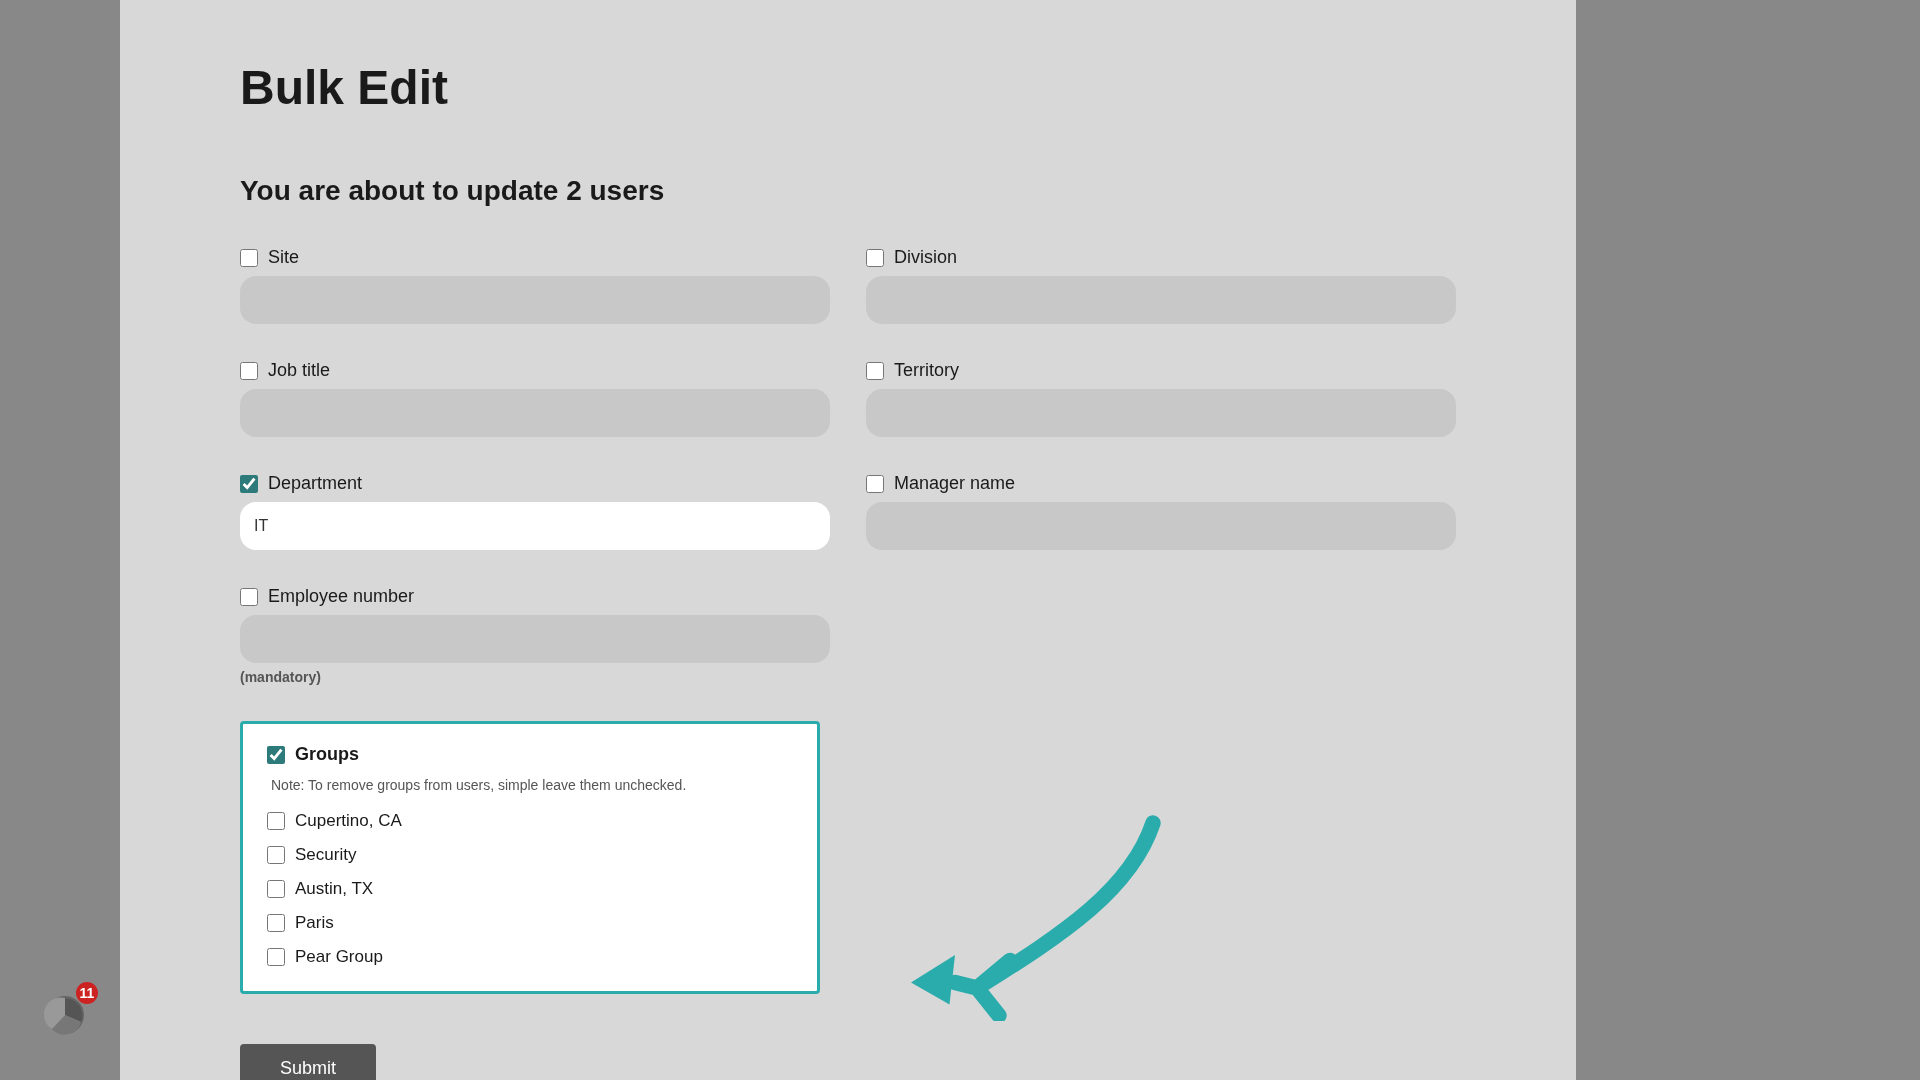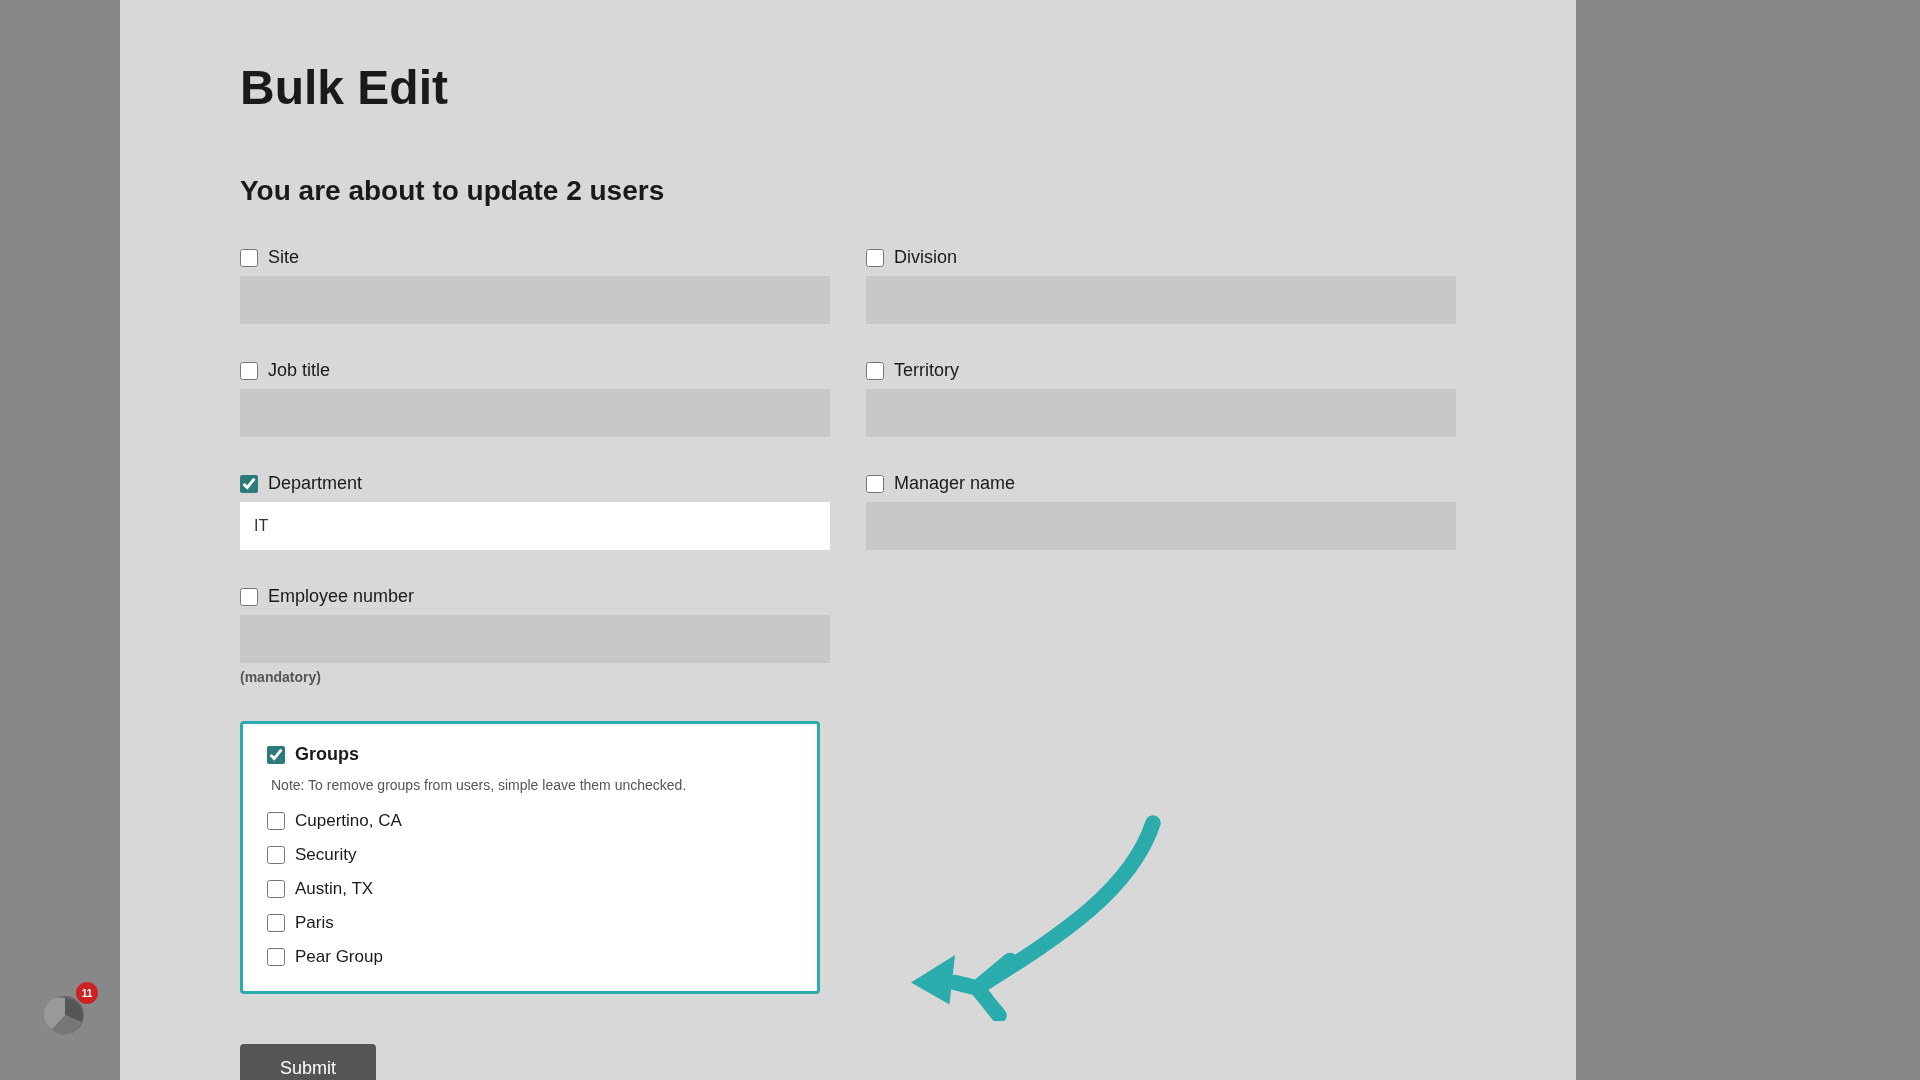--- a/index.html
+++ b/index.html
@@ -73,21 +73,21 @@
       font-size: 18px;
       font-weight: 500;
       color: #1a1a1a;
     }
 
     .field-input {
       width: 100%;
       height: 48px;
       background: #c8c8c8;
       border: none;
-      border-radius: 0;
+      border-radius: 16px;
       padding: 16px 14px;
       font-size: 16px;
       color: #333;
       outline: none;
     }
 
     .field-input:disabled {
       background: #c8c8c8;
       color: #555;
     }
@@ -189,21 +189,21 @@
       justify-content: center;
       cursor: pointer;
     }
 
     .notification-badge {
       position: absolute;
       top: 2px;
       right: 2px;
       background: #cc2222;
       color: #fff;
-      font-size: 10px;
+      font-size: 14px;
       font-weight: 700;
       width: 22px;
       height: 22px;
       border-radius: 50%;
       display: flex;
       align-items: center;
       justify-content: center;
     }
 
     .pie-icon {

